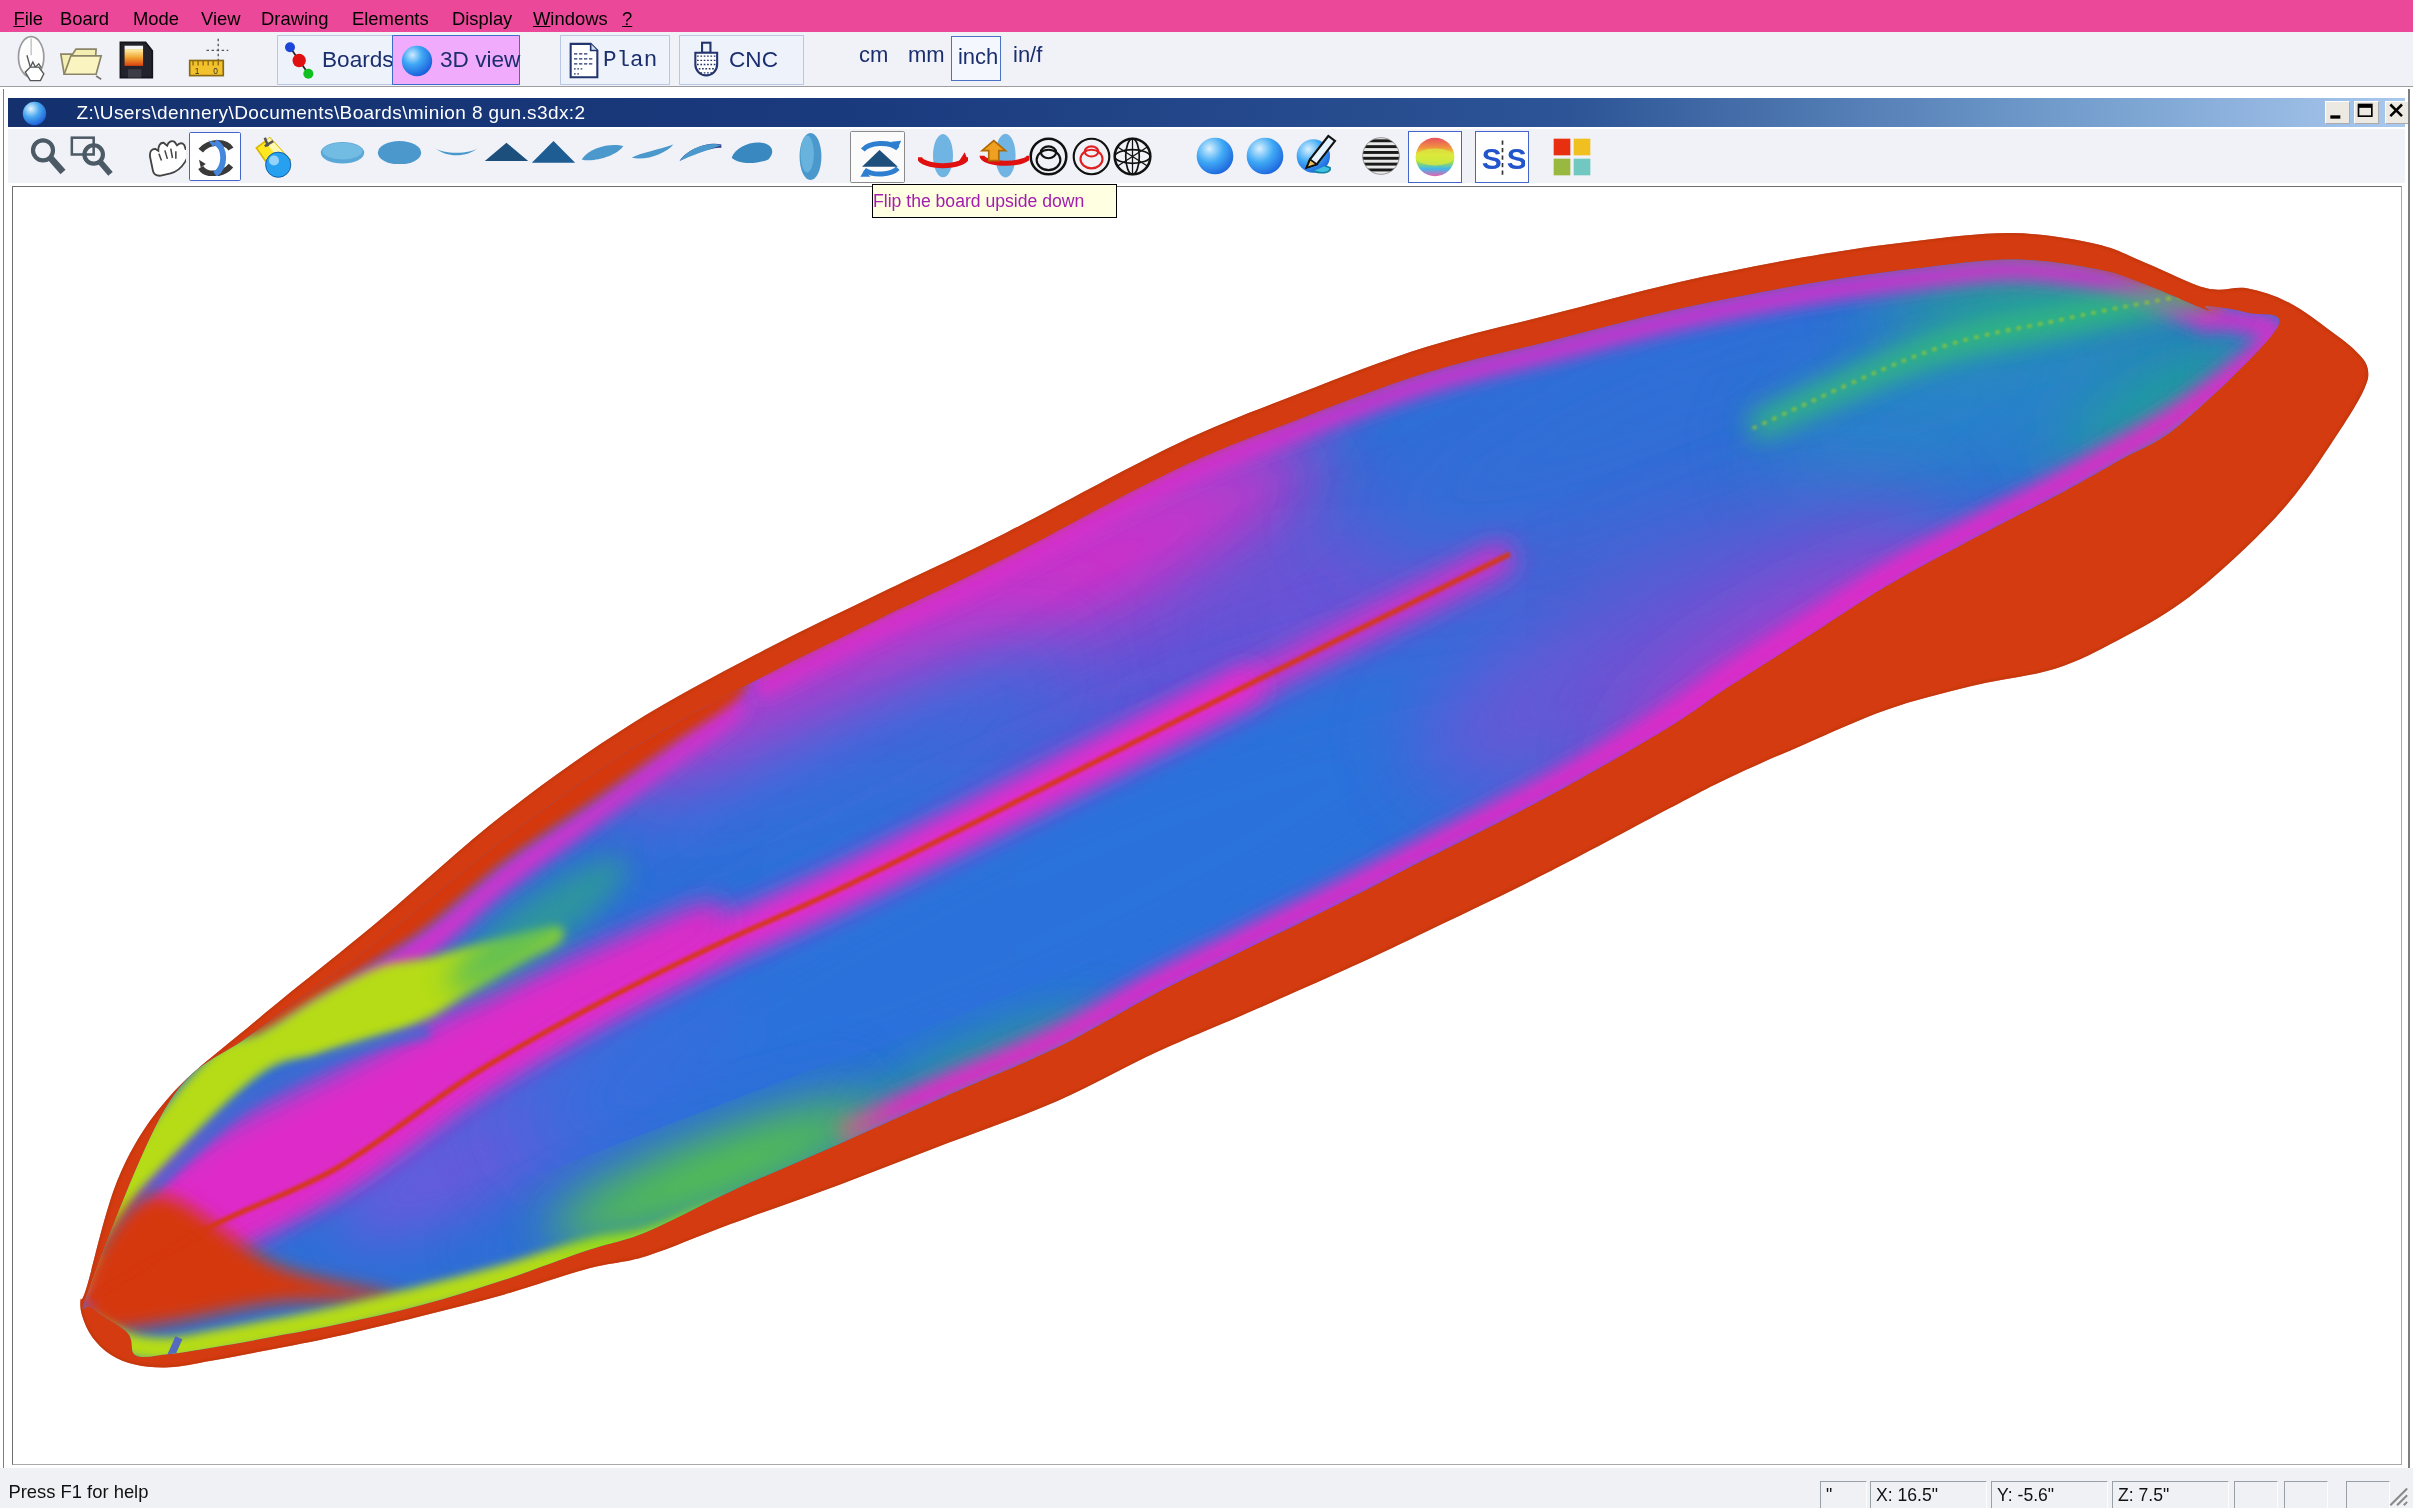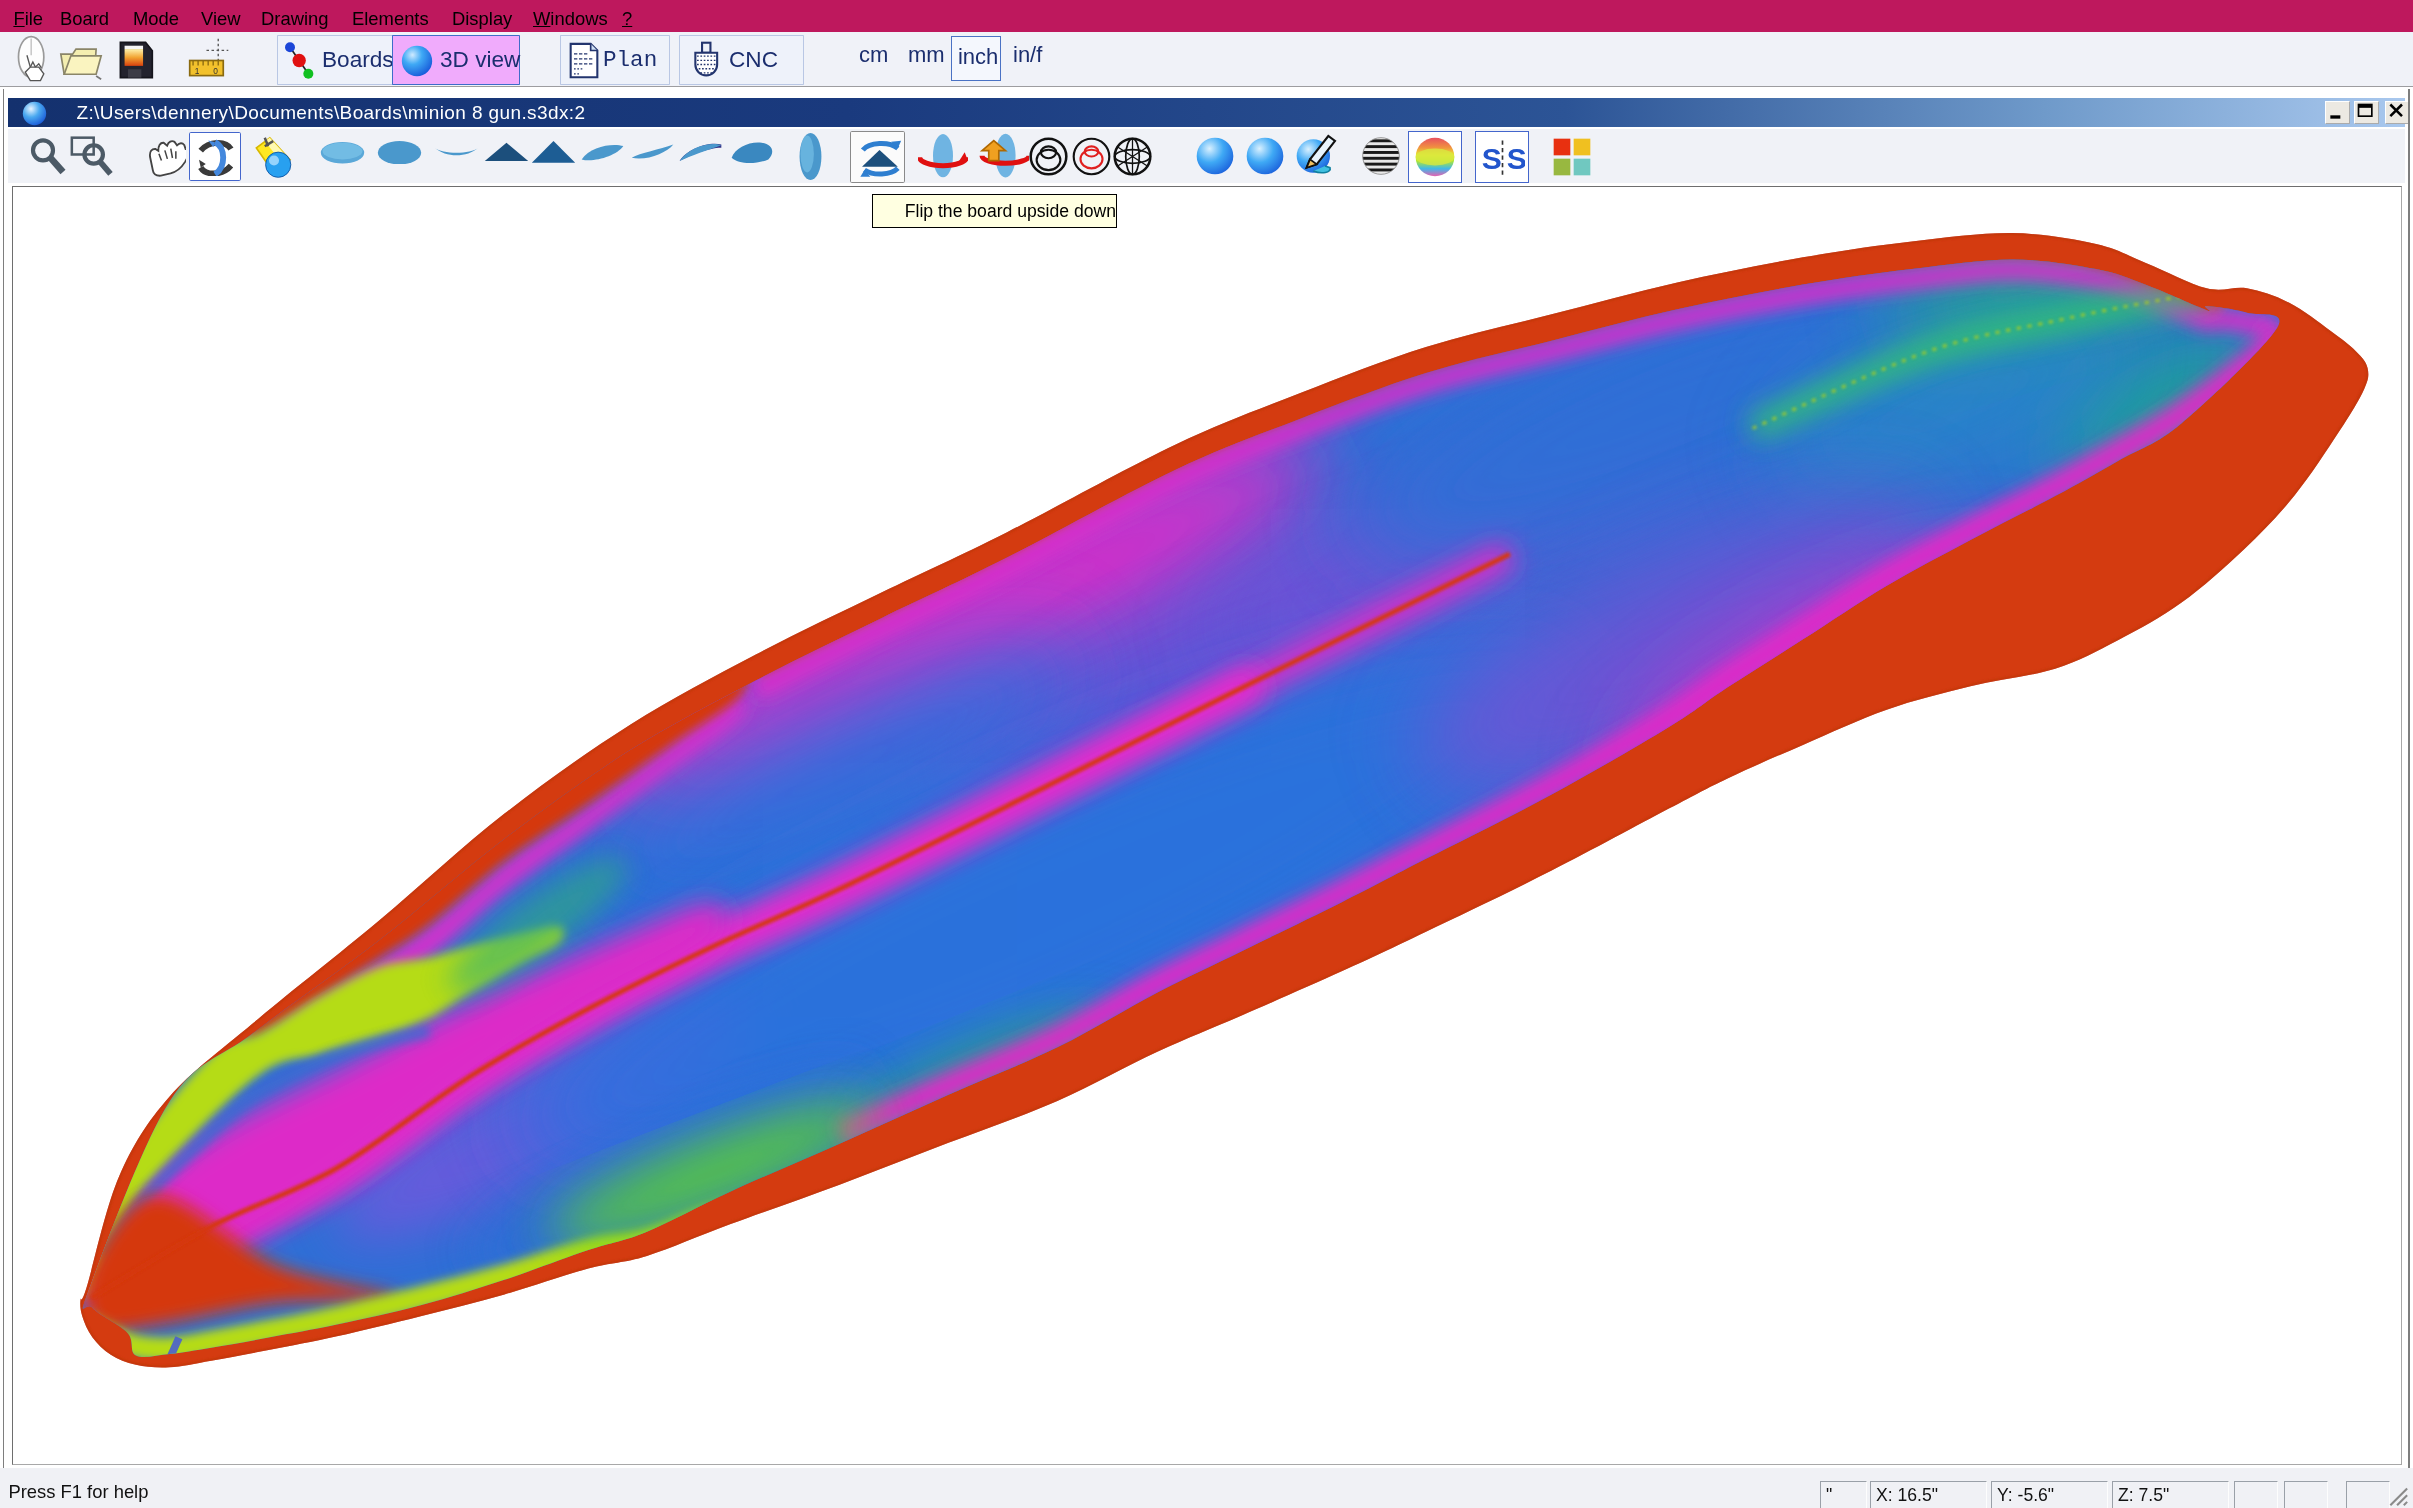--- a/index.html
+++ b/index.html
@@ -1,33 +1,33 @@
 <!DOCTYPE html>
 <html style="font-size:13.4px"><head><meta charset="utf-8">
 <style>
 * { margin:0; padding:0; box-sizing:border-box; }
 html,body { width:2413px; height:1508px; font-family:"Liberation Sans",sans-serif; background:#fff; overflow:hidden; }
 .abs { position:absolute; }
-#menubar { left:0; top:0; width:2413px; height:32px; background:#be185d; }
+#menubar { left:0; top:0; width:2413px; height:32px; background:#ec4899; }
 #menubar > span { position:absolute; top:7.5px; font-size:18.4px; color:#000; }
 #toolbar1 { left:0; top:32px; width:2413px; height:55px; background:#f0f2f8; border-bottom:1.7px solid #9d9da0;}
 .tbtn { position:absolute; top:2.5px; height:50px; background:#eef2fa; border:0.8px solid #b9c7e4; border-radius:0.8px; color:#1b2e6e; font-size:22.6px; white-space:nowrap; }
 .tbtn .lbl { position:absolute; top:11.7px; }
 #titlebar { left:8.4px; top:98px; width:2397px; height:29px;
   background:linear-gradient(90deg,#14316e 0%,#1a3a7e 35%,#2c5496 65%,#6f9aca 85%,#a9c8ee 100%); }
 #titlebar .ttxt { position:absolute; left:47px; top:4.2px; color:#fff; font-size:19px; letter-spacing:0.4px;margin-left:21px; }
 .wbtn { position:absolute; top:2.5px; width:25px; height:23.5px; background:#ece9e2; border:1.7px outset #fff; }
 #toolbar2 { left:8.4px; top:129px; width:2397px; height:54px; background:#f0f2f7; }
 #canvas { left:11.7px; top:186px; width:2390px; height:1279px; background:#fff; border-top:1.7px solid #6e6e6e; border-left:1.7px solid #6e6e6e; border-right:1.7px solid #a8a8a8; border-bottom:1.7px solid #a8a8a8; }
 #lframe { left:2.5px; top:89px; width:1.7px; height:1379px; background:#7e7e7e; }
 #rframe { left:2408px; top:89px; width:1.7px; height:1379px; background:#7e7e7e; }
 #statusbar { left:0px; top:1468px; width:2413px; height:40px; background:#f0f1f5; }
 #statusbar .txt { position:absolute; left:8.4px; top:13.4px; font-size:18.4px; color:#111; }
 .scell { position:absolute; top:13.4px; height:27px; border-top:1.7px solid #9aa0a8; border-left:1.7px solid #9aa0a8; border-right:1.7px solid #fdfdfd; background:#f0f1f5; font-size:17.6px; color:#111; padding:2.5px 0 0 5px; }
-#tooltip { left:872px; top:194px; width:245px; height:34px; background:#ffffe1; border:1.7px solid #000; font-size:17.6px; color:#000000; text-align:right; padding-top:5.9px; }
+#tooltip { left:872px; top:184px; width:245px; height:34px; background:#ffffe1; border:1.7px solid #000; font-size:17.6px; color:#a21caf; text-align:left; padding-top:5.9px; }
 .u { text-decoration:underline; }
 .unit { position:absolute; top:10px; font-size:22px; color:#1b2e6e; }
 </style></head>
 <body>
 
 <div class="abs" id="menubar">
   <span style="left:13.4px"><span class="u">F</span>ile</span>
   <span style="left:60px">Board</span>
   <span style="left:133px">Mode</span>
   <span style="left:201px">View</span>

